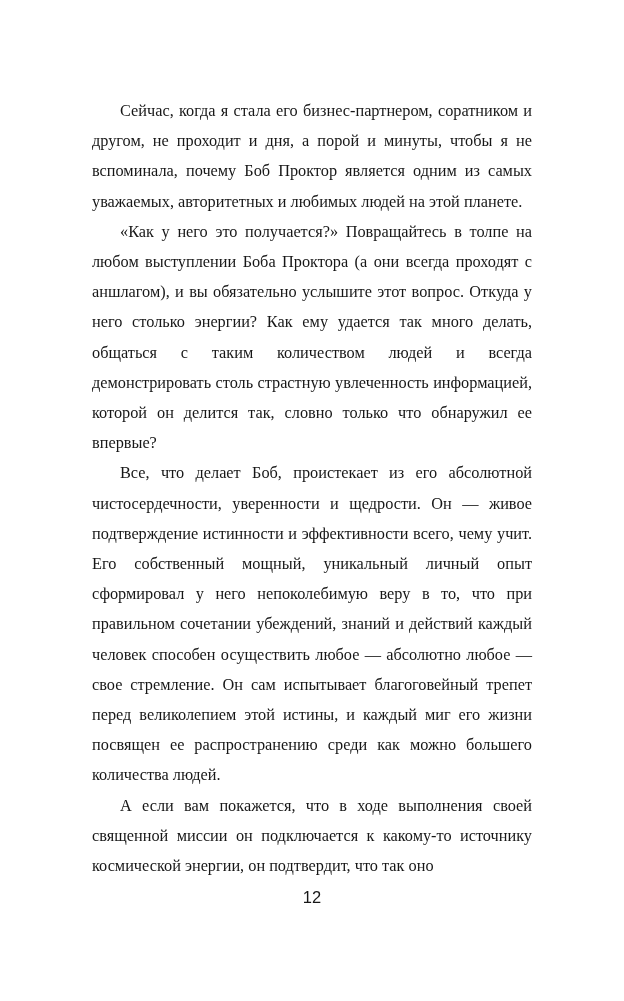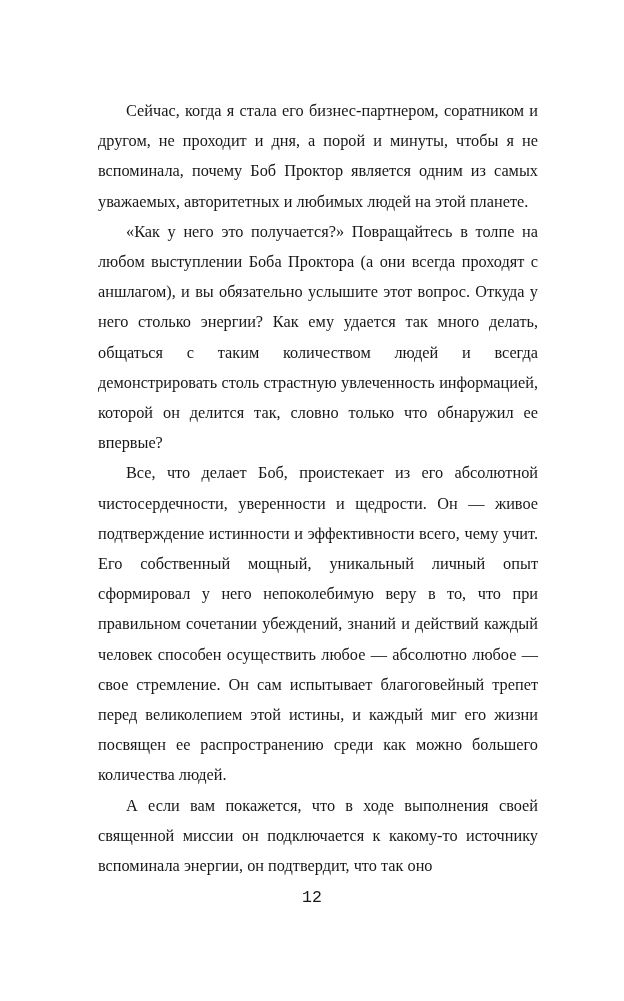--- a/index.html
+++ b/index.html
@@ -18,52 +18,52 @@
   .page {
     position: absolute;
     left: 0;
     top: 0;
     width: 624px;
     height: 1001px;
     background: #ffffff;
   }
   .text-block {
     position: absolute;
-    left: 98px;
+    left: 92px;
     top: 96px;
     width: 440px;
   }
   .para {
     margin: 0;
     text-indent: 28px;
     text-align: justify;
     font-size: 16.3px;
     line-height: 30.2px;
     font-family: "Liberation Serif", serif;
     color: #171717;
     hyphens: manual;
   }
   .page-number {
     position: absolute;
     left: 0;
     top: 888px;
     width: 624px;
     text-align: center;
     font-size: 16.5px;
-    font-family: Liberation Mono, monospace;
+    font-family: Liberation Sans, sans-serif;
     color: #171717;
   }
 </style>
 </head>
 <body>
 
 <div class="page">
 
   <div class="text-block">
     <p class="para">Сейчас, когда я стала его бизнес-партнером, сорат­ником и другом, не проходит и дня, а порой и минуты, чтобы я не вспоминала, почему Боб Проктор является одним из самых уважаемых, авторитетных и любимых людей на этой планете.</p>
     <p class="para">«Как у него это получается?» Повращайтесь в толпе на любом выступлении Боба Проктора (а они всегда проходят с аншлагом), и вы обязательно услышите этот вопрос. Откуда у него столько энергии? Как ему уда­ется так много делать, общаться с таким количеством людей и всегда демонстрировать столь страстную ув­леченность информацией, которой он делится так, словно только что обнаружил ее впервые?</p>
     <p class="para">Все, что делает Боб, проистекает из его абсолютной чистосердечности, уверенности и щедрости. Он — жи­вое подтверждение истинности и эффективности всего, чему учит. Его собственный мощный, уникальный лич­ный опыт сформировал у него непоколебимую веру в то, что при правильном сочетании убеждений, зна­ний и действий каждый человек способен осуществить любое — абсолютно любое — свое стремление. Он сам испытывает благоговейный трепет перед великолепием этой истины, и каждый миг его жизни посвящен ее распространению среди как можно большего количества людей.</p>
-    <p class="para">А если вам покажется, что в ходе выполнения своей священной миссии он подключается к какому-то источ­нику вспоминала энергии, он подтвердит, что так оно</p>
+    <p class="para">А если вам покажется, что в ходе выполнения своей священной миссии он подключается к какому-то источ­нику космической энергии, он подтвердит, что так оно</p>
   </div>
 
   <div class="page-number">12</div>
 
 </div>
 
 </body></html>

